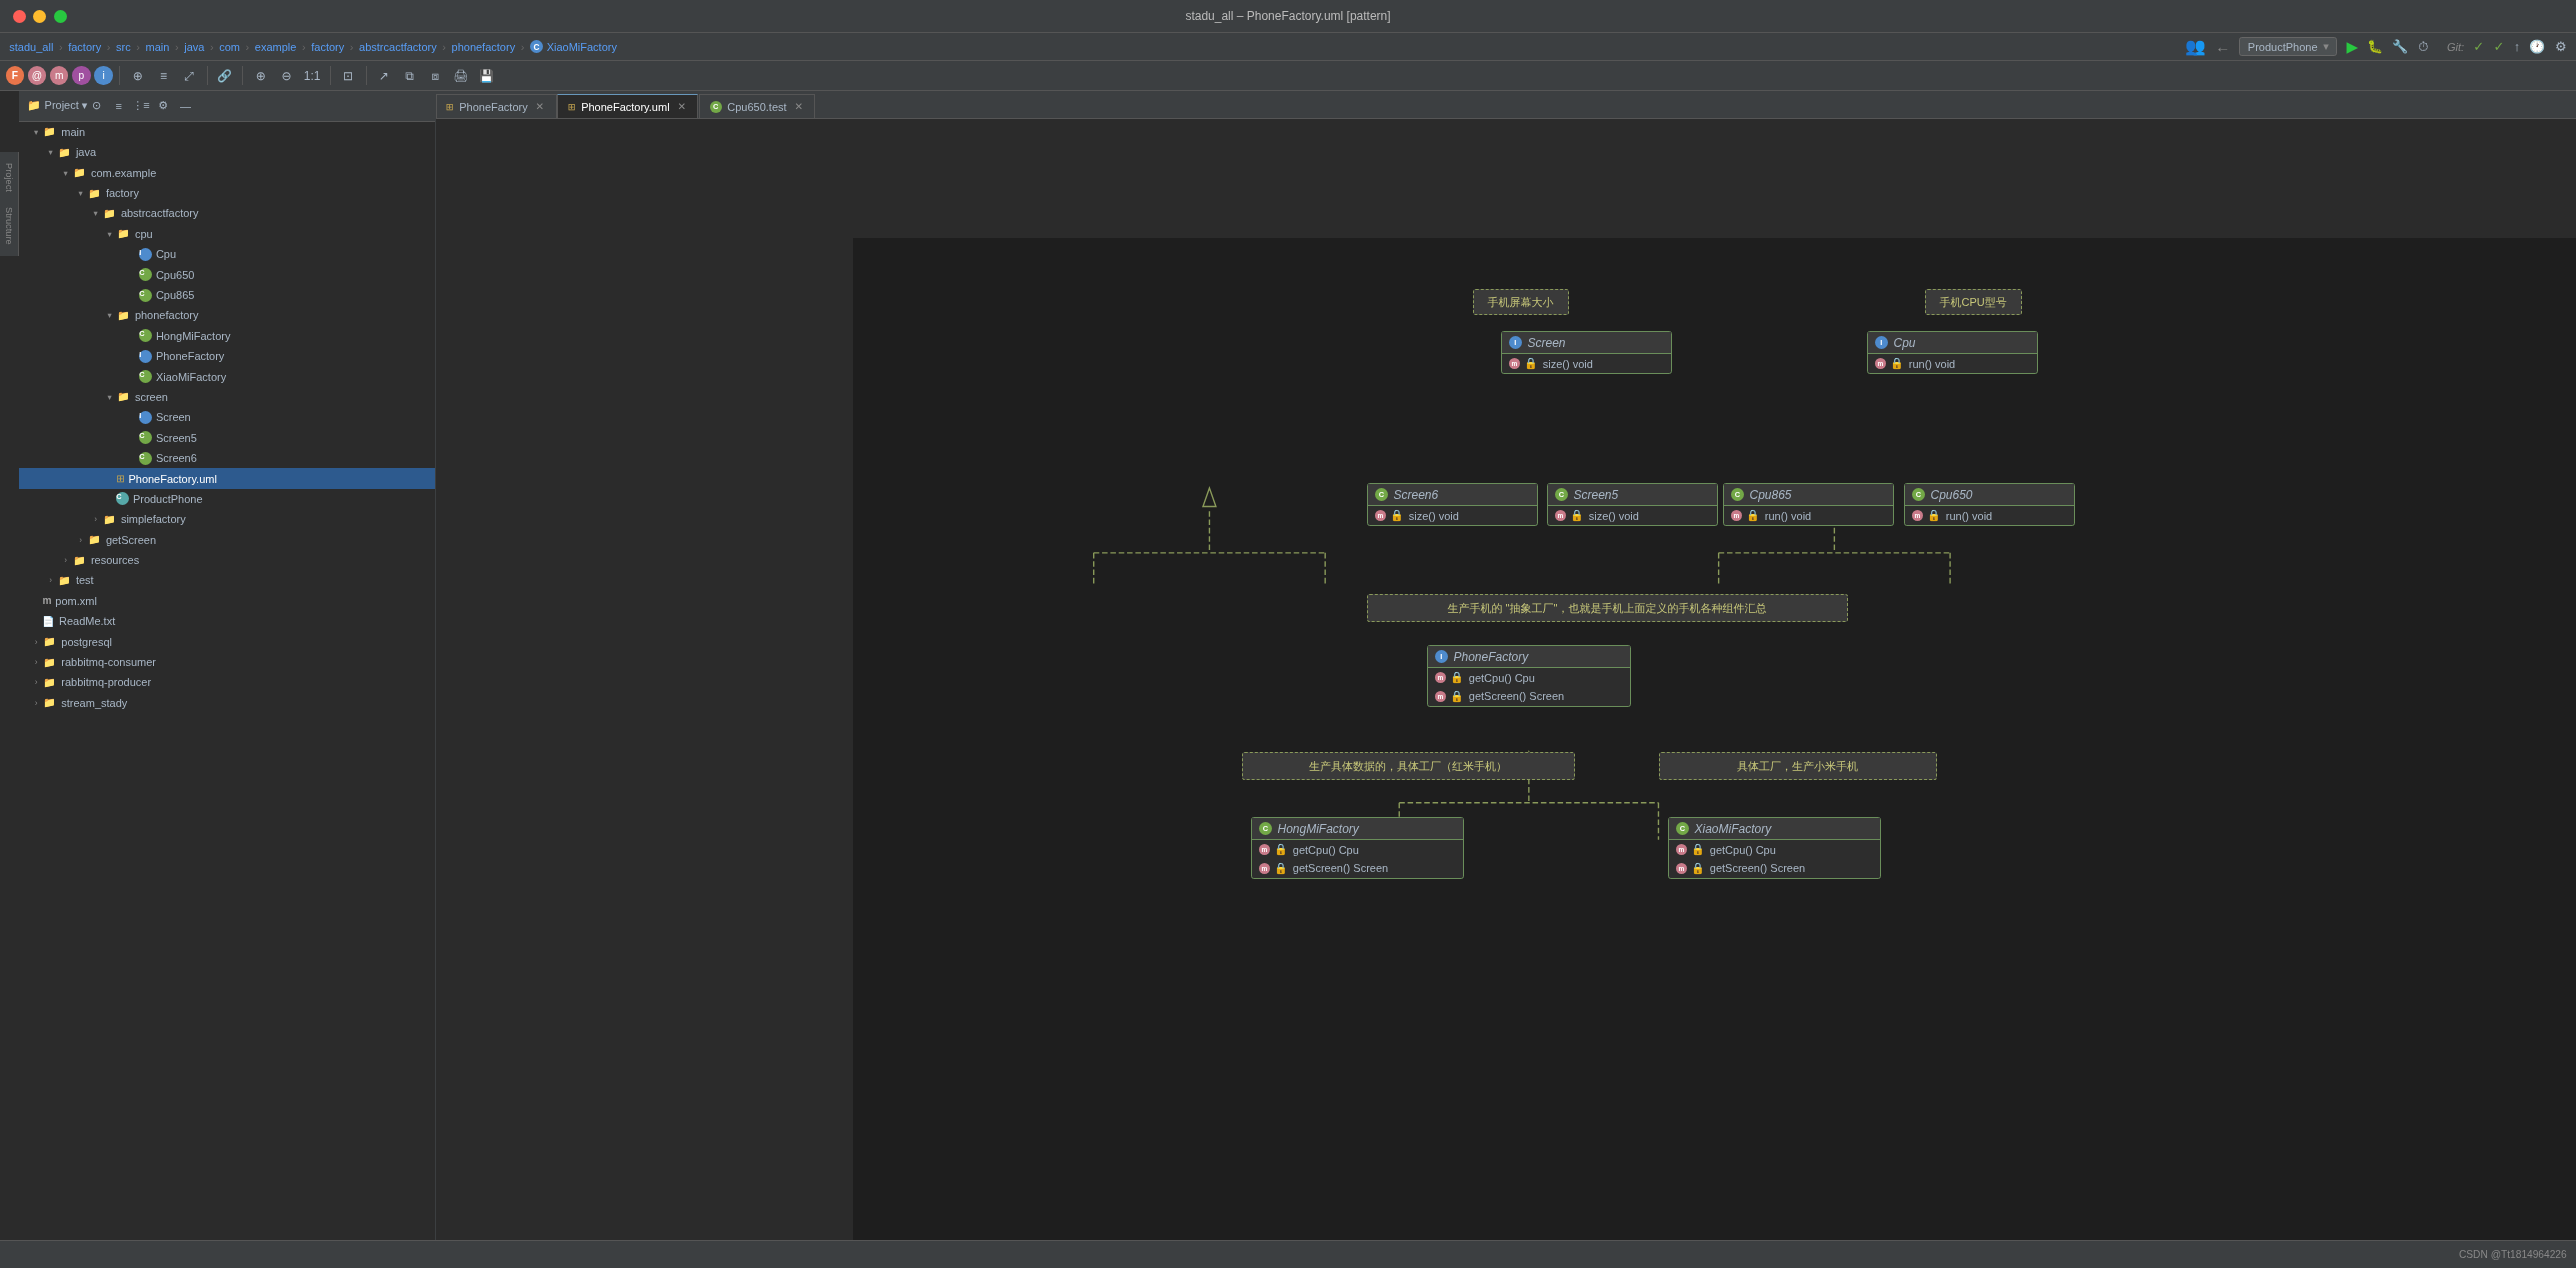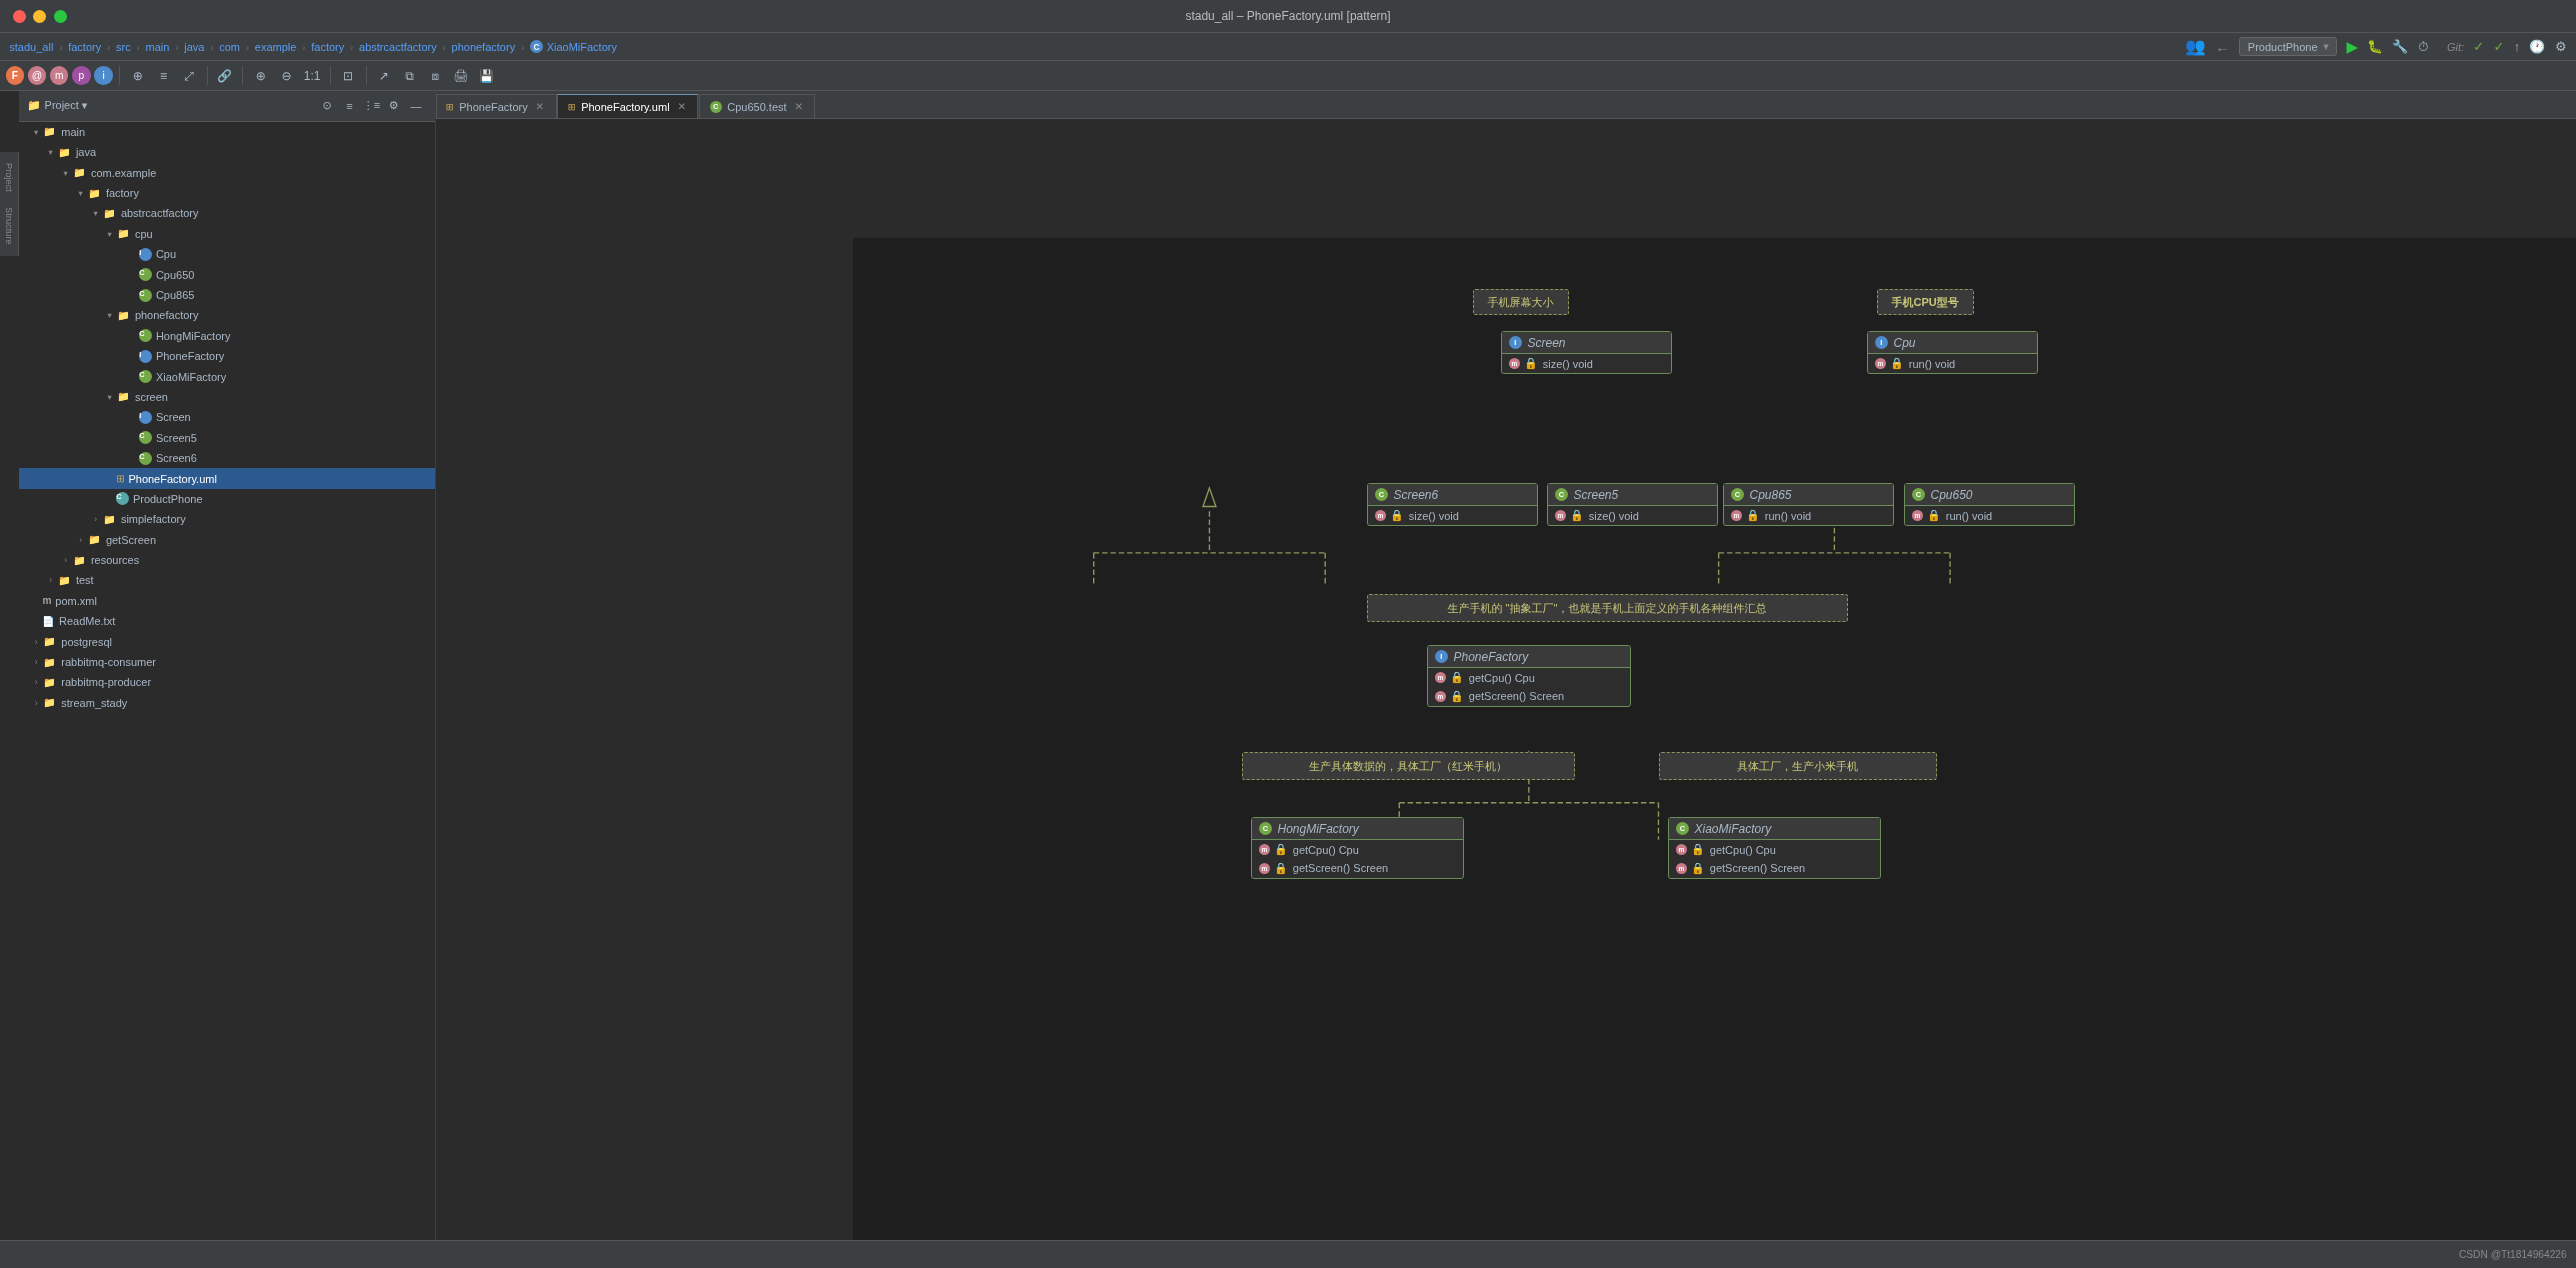--- a/index.html
+++ b/index.html
@@ -97,21 +97,21 @@
       background: #2b2b2b;
       border-right: 0.9px solid #3c3f41;
       overflow-y: auto;
       position: relative;
     }
     #sidebar-header {
       background: #3c3f41;
       padding: 5.6px 9.3px;
       display: flex;
       align-items: center;
-      justify-content: space-between;
+      justify-content: flex-start;
       border-bottom: 0.9px solid #555;
     }
     #sidebar-title { font-size: 11px; color: #a9b7c6; }
     .sidebar-tools { display: flex; gap: 3.7px; }
     .sidebar-tool-btn {
       width: 18.5px; height: 18.5px;
       background: transparent;
       border: none;
       color: #a9b7c6;
       cursor: pointer;
@@ -669,21 +669,21 @@
         <line x1="590" y1="610" x2="870" y2="610" stroke="#8a9a5a" stroke-width="1.5" stroke-dasharray="6,3"></line>
         <line x1="590" y1="610" x2="590" y2="650" stroke="#8a9a5a" stroke-width="1.5" stroke-dasharray="6,3"></line>
         <line x1="870" y1="610" x2="870" y2="650" stroke="#8a9a5a" stroke-width="1.5" stroke-dasharray="6,3"></line>
         <polygon points="730,555 723,573 737,573" fill="none" stroke="#8a9a5a" stroke-width="1.5"></polygon>
       </svg>
 
       <div class="uml-label-box" style="left:620px; top:51px; padding:4.6px 14px;">
         <span>手机屏幕大小</span>
       </div>
 
-      <div class="uml-label-box" style="left:1024px; top:51px; padding:4.6px 14px;font-weight:bold;">
+      <div class="uml-label-box" style="left:1072px; top:51px; padding:4.6px 14px;">
         <span>手机CPU型号</span>
       </div>
 
       <div class="uml-node" style="left:648px; top:93px; width:171px;">
         <div class="uml-node-header">
           <div class="uml-node-icon icon-blue">I</div>
           <span class="uml-node-title">Screen</span>
         </div>
         <div class="uml-method">
           <div class="method-icon method-pink">m</div>

